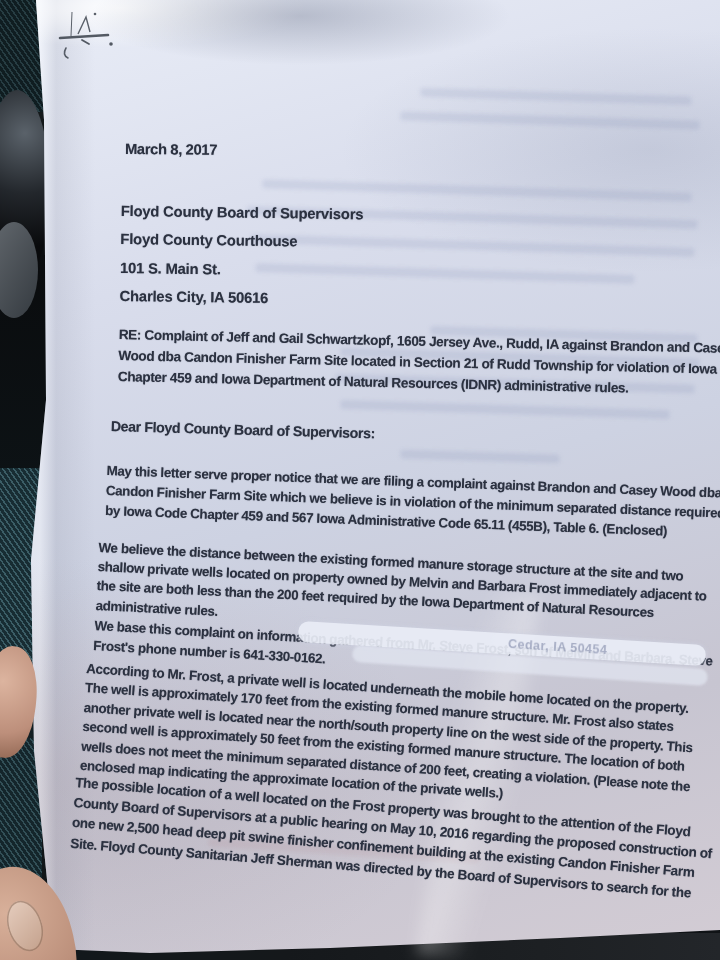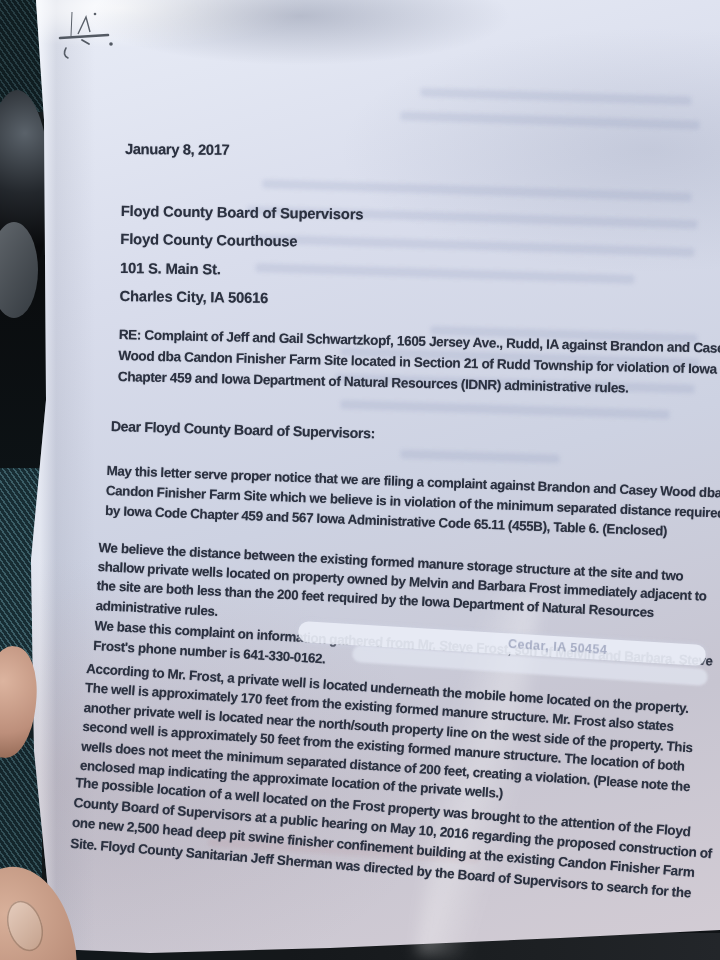--- a/index.html
+++ b/index.html
@@ -106,21 +106,21 @@
     <path d="M22 26 L30 9 L34 24" stroke="#3a414b" stroke-width="1.4" fill="none"></path>
     <path d="M26 32 l7 4" stroke="#333a44" stroke-width="1.8" fill="none" stroke-linecap="round"></path>
     <circle cx="55" cy="36" r="1.8" fill="#333a44"></circle>
     <path d="M10 40 q-4 7 2 10" stroke="#3a414b" stroke-width="1.6" fill="none" stroke-linecap="round"></path>
     <circle cx="39" cy="6" r="1.3" fill="#3a414b"></circle>
   </svg>
 
   <div class="letter">
 
     <div class="block" style="left:125px;top:141px;font-size:14.8px;transform:rotate(0.5deg);">
-      <div class="ln">January 8, 2017</div>
+      <div class="ln">March 8, 2017</div>
     </div>
 
     <div class="block addr" style="left:121px;top:197px;font-size:14.8px;line-height:28.3px;transform:rotate(0.8deg);">
       <div class="ln">Floyd County Board of Supervisors</div>
       <div class="ln">Floyd County Courthouse</div>
       <div class="ln">101 S. Main St.</div>
       <div class="ln">Charles City, IA  50616</div>
     </div>
 
     <div class="block" style="left:119px;top:324px;font-size:13.6px;line-height:21px;transform:rotate(1.3deg);">

